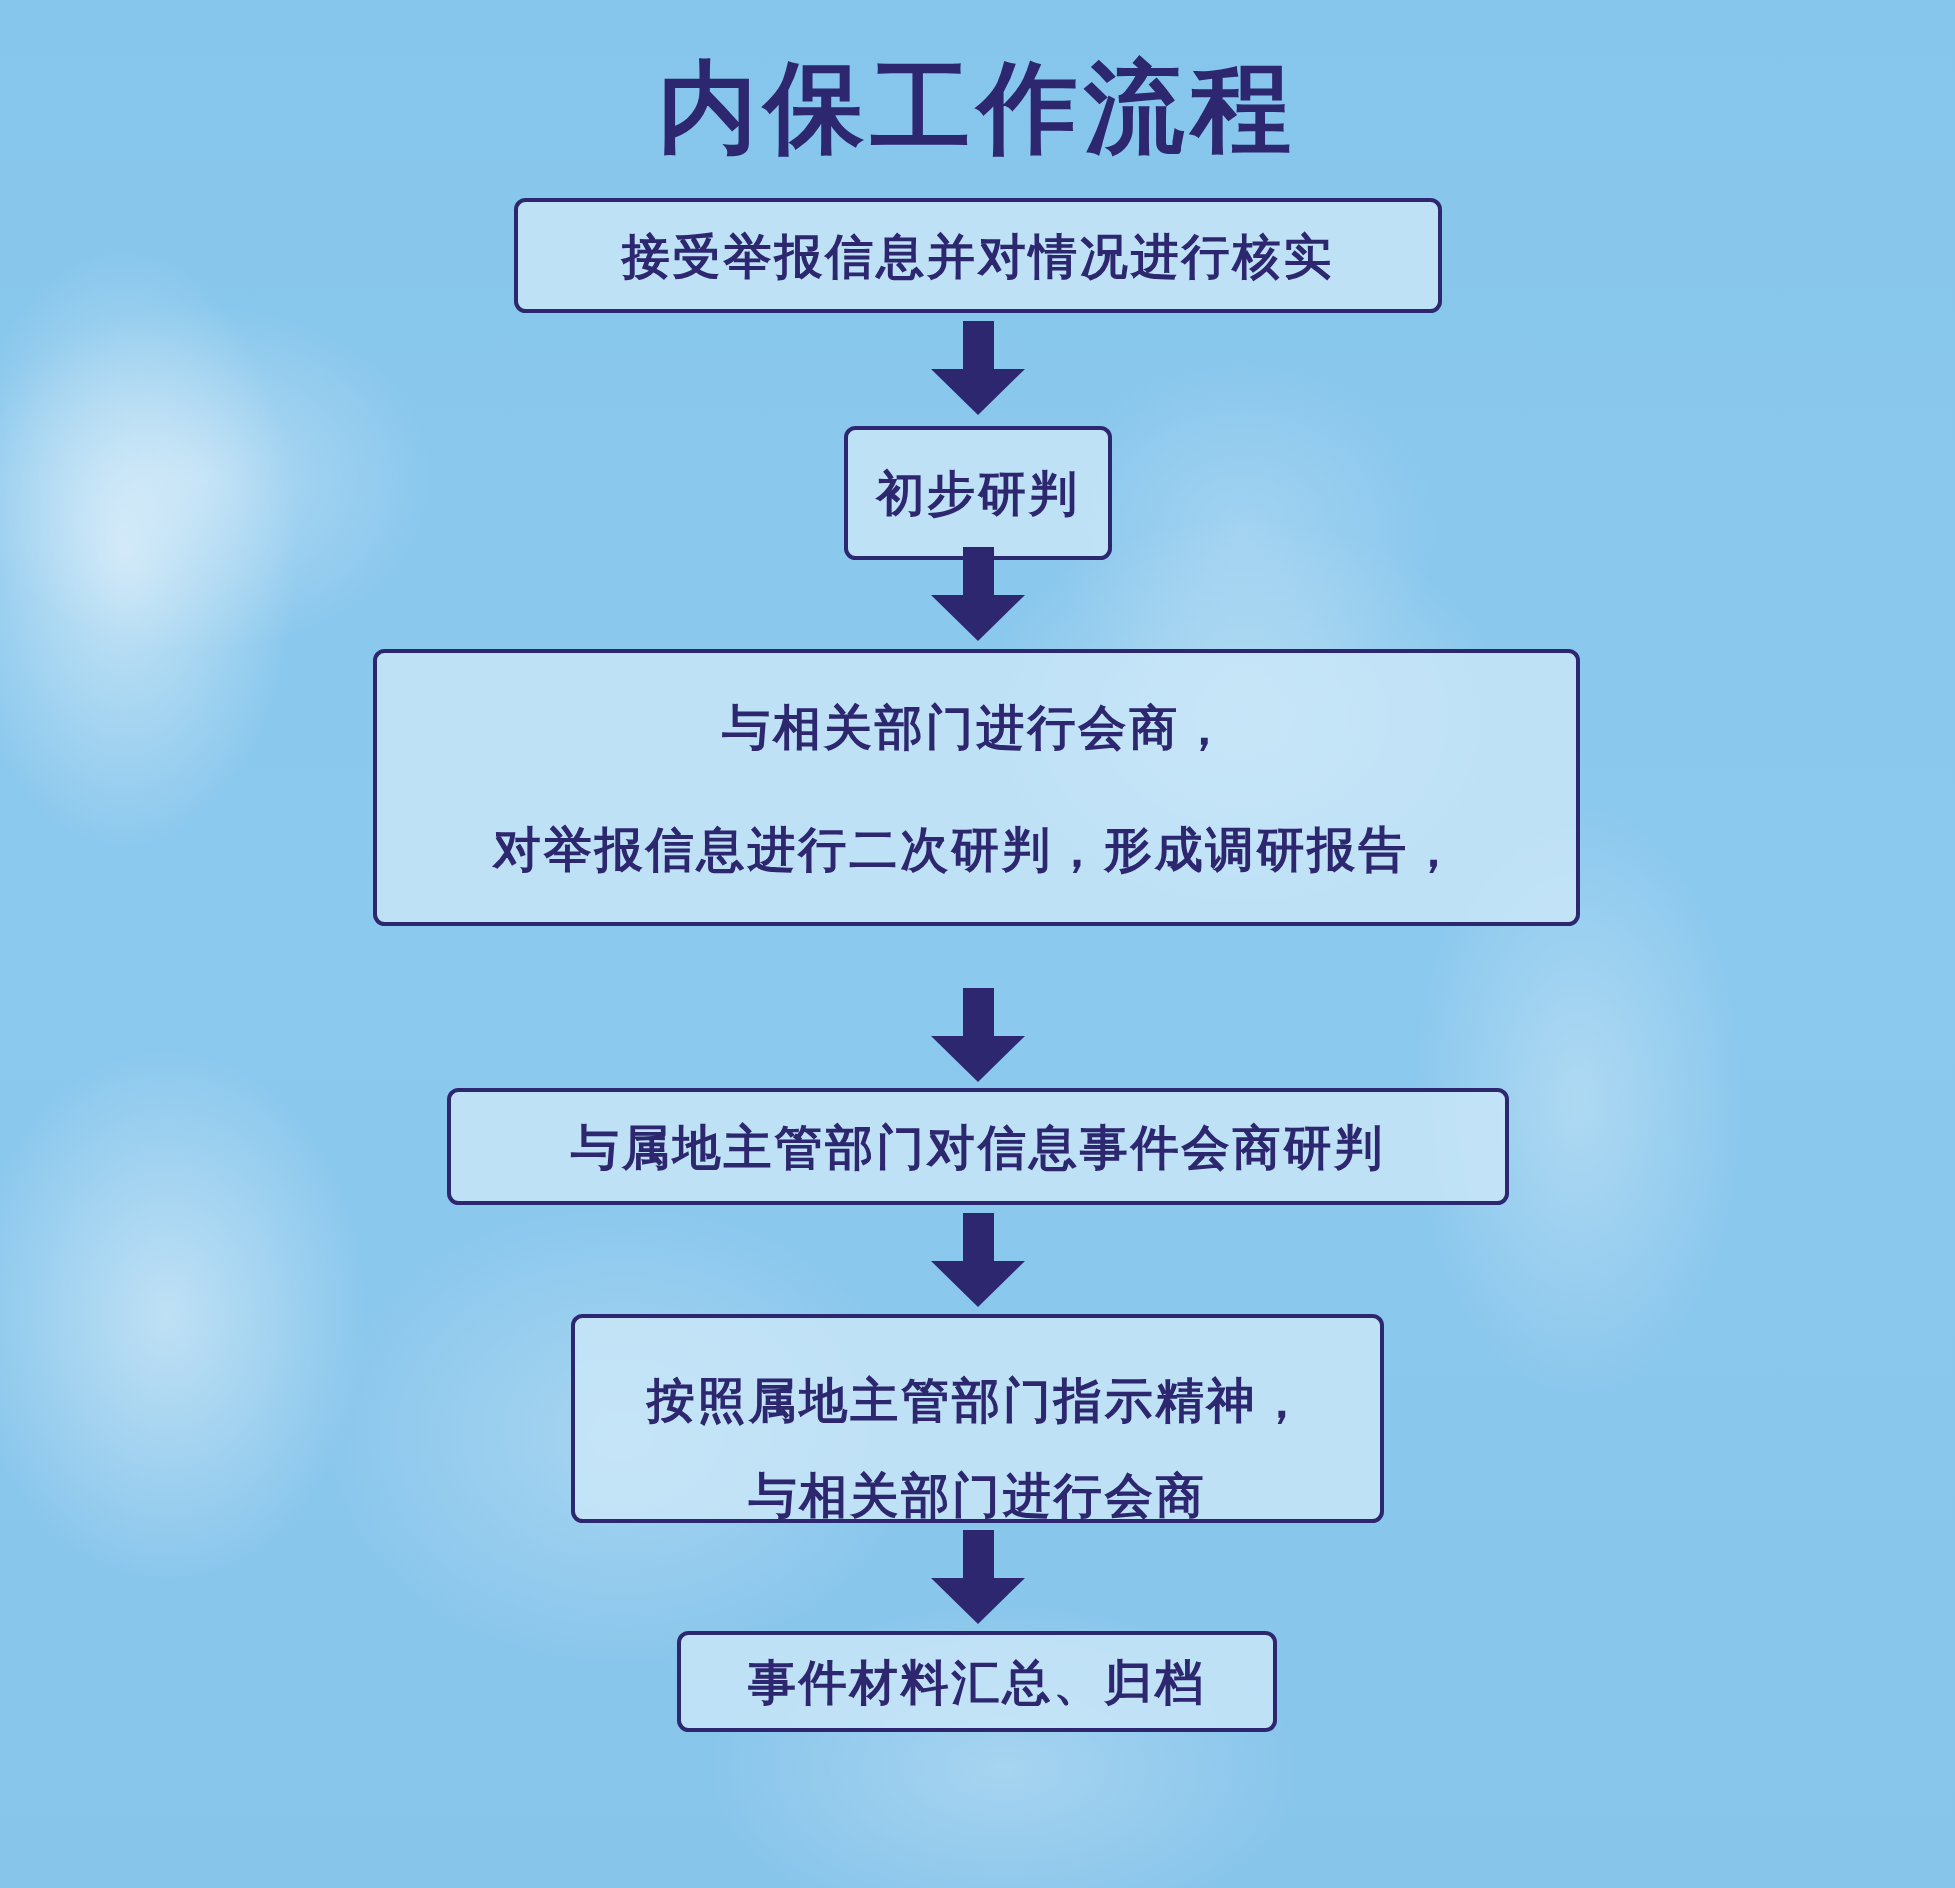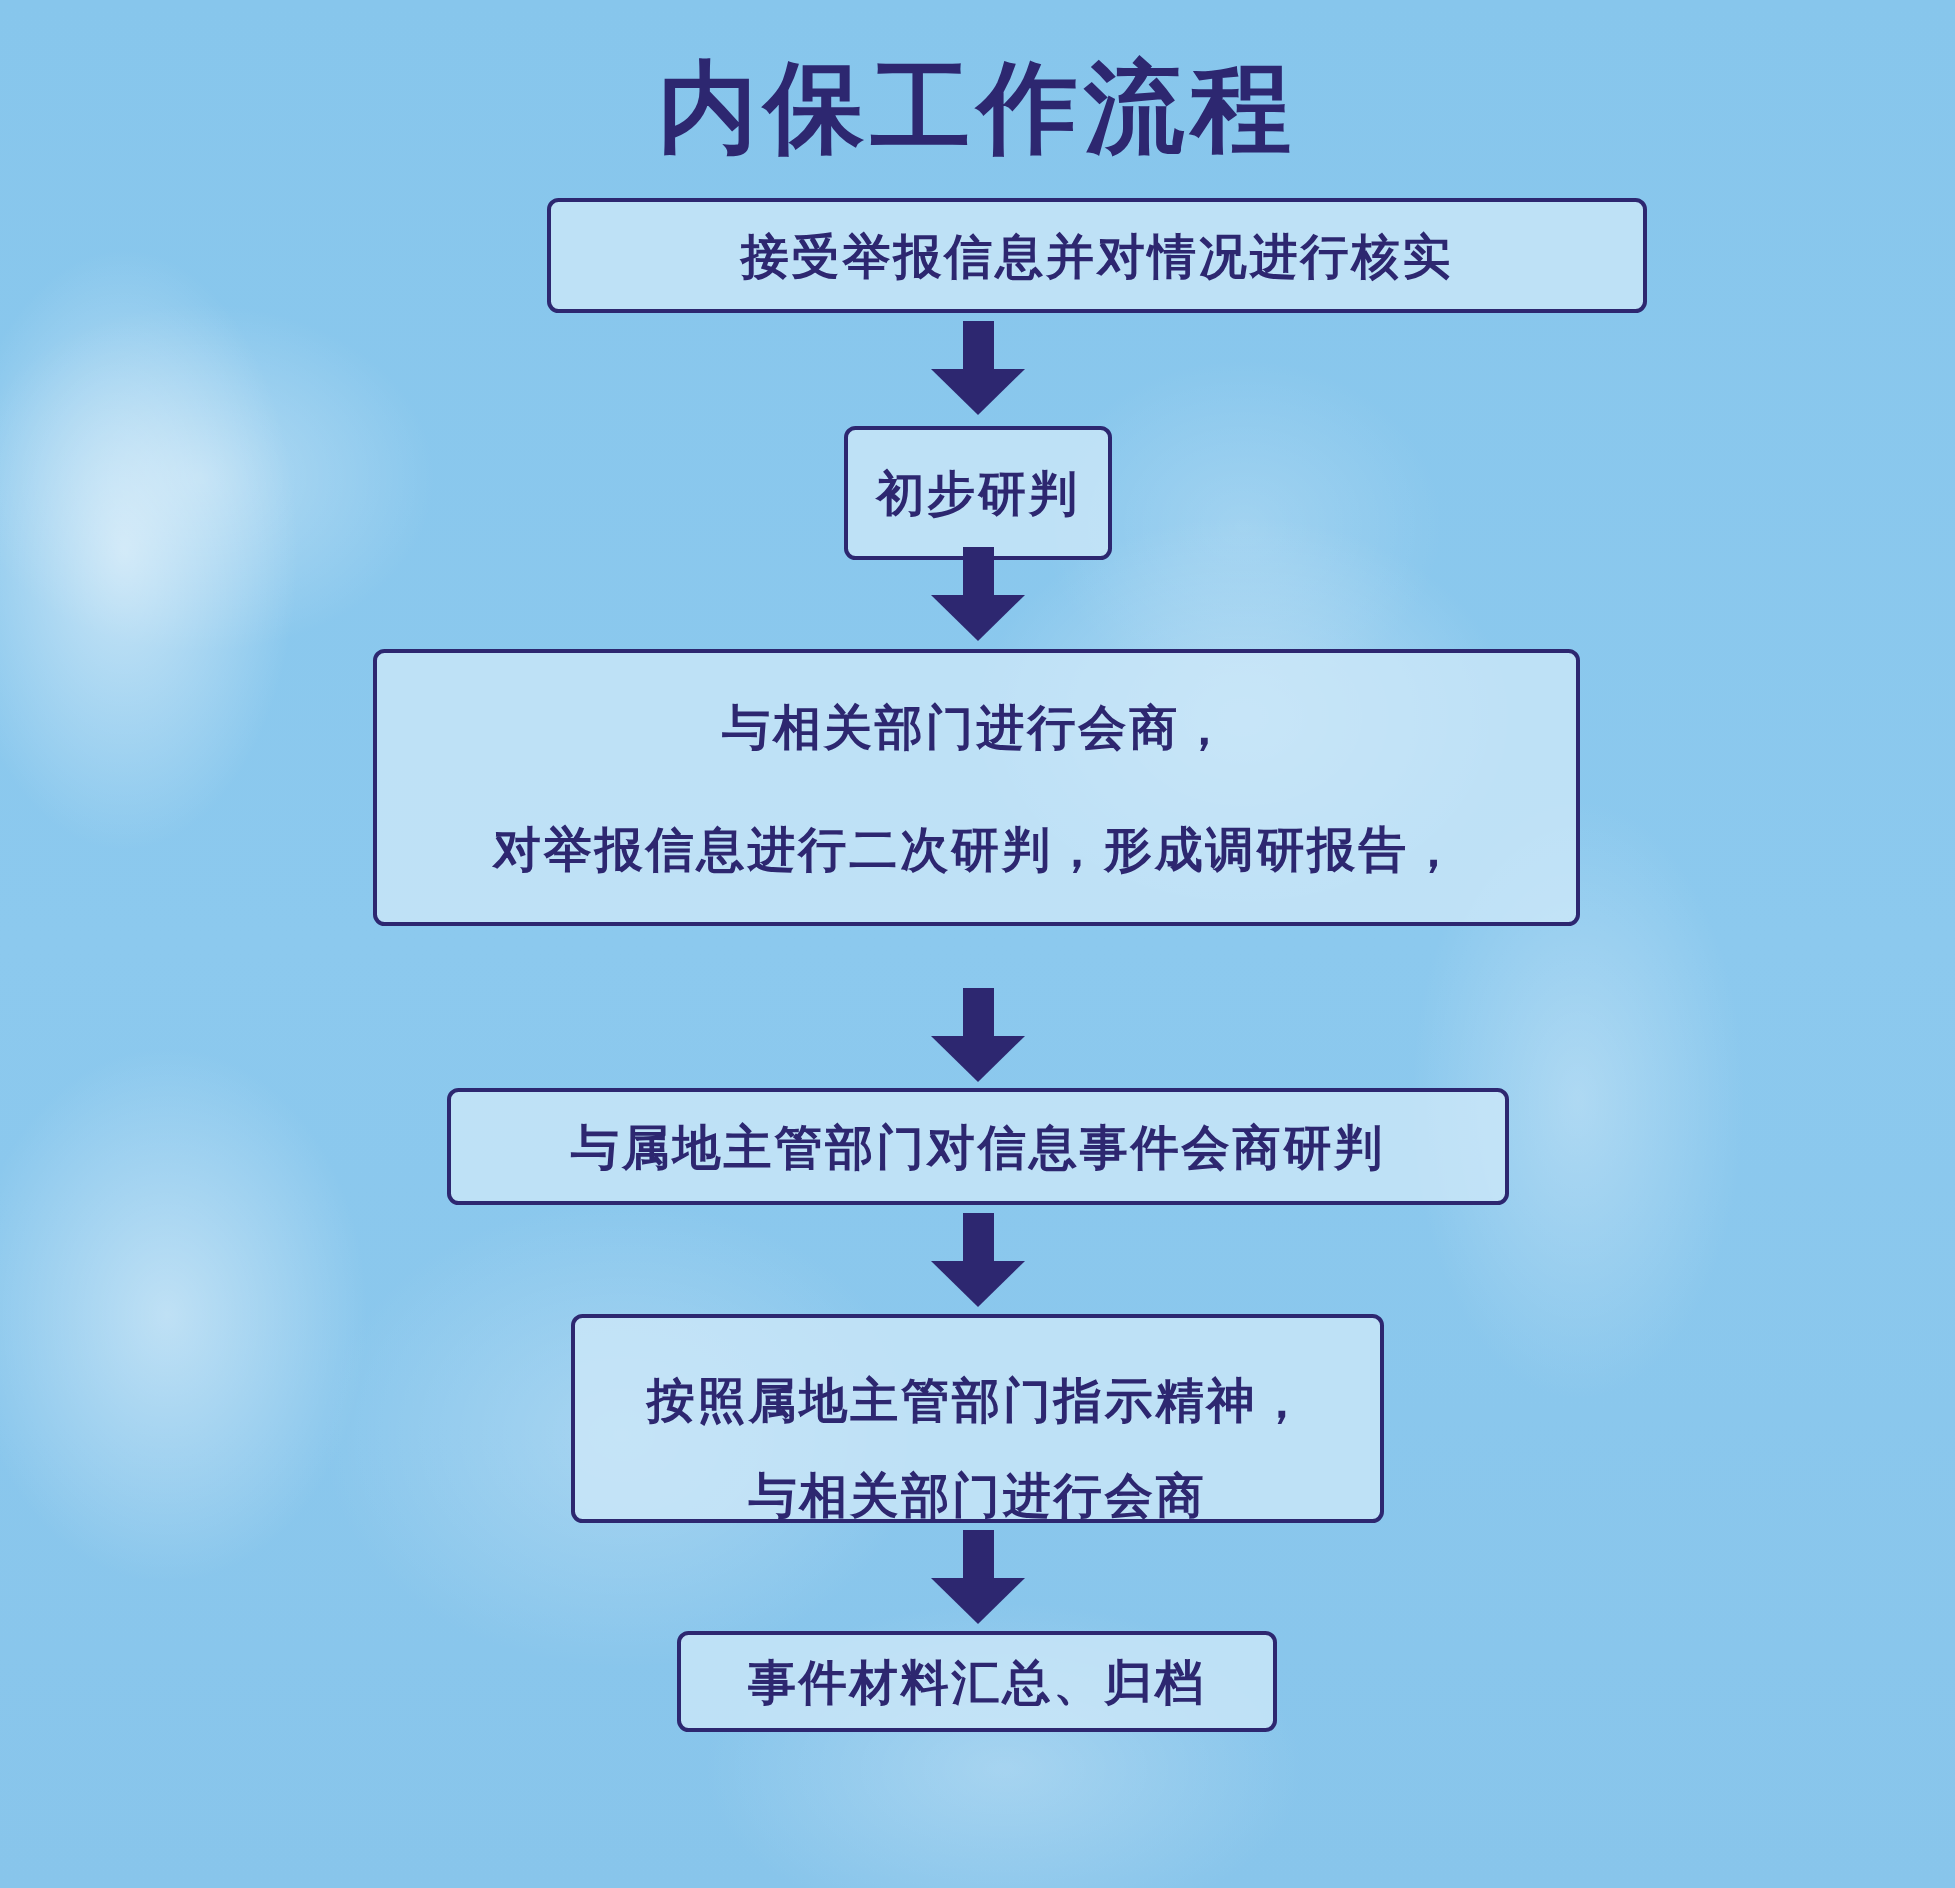--- a/index.html
+++ b/index.html
@@ -54,21 +54,21 @@
     border-top: 46px solid #2d2770;
   }
 </style>
 </head>
 <body>
 
 <div class="stage">
 
   <div class="title">内保工作流程</div>
 
-  <div class="box" style="left:514px; top:198px; width:1100px; height:115px;margin-left:33px;">
+  <div class="box" style="left:514px; top:198px; width:928px; height:115px;">
     <div class="line">接受举报信息并对情况进行核实</div>
   </div>
 
   <div class="arrow" style="left:931px; top:321px;">
     <div class="shaft"></div>
       <div class="head"></div>
   </div>
 
   <div class="box" style="left:844px; top:426px; width:268px; height:134px;">
     <div class="line">初步研判</div>

